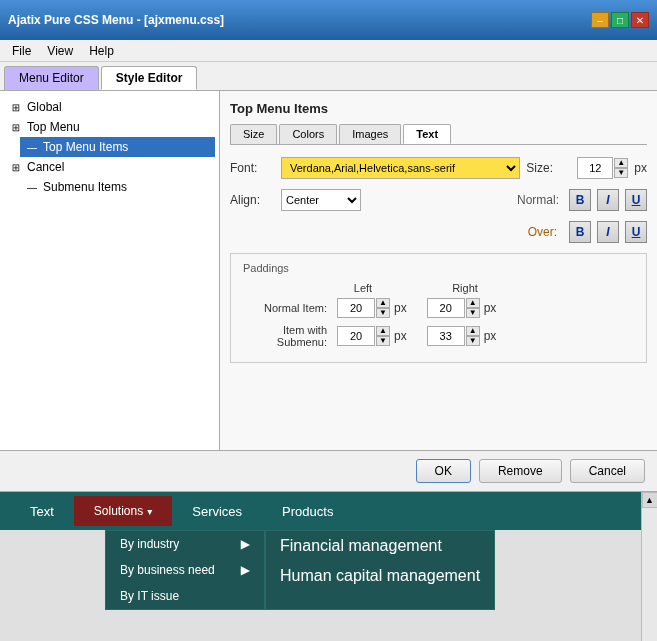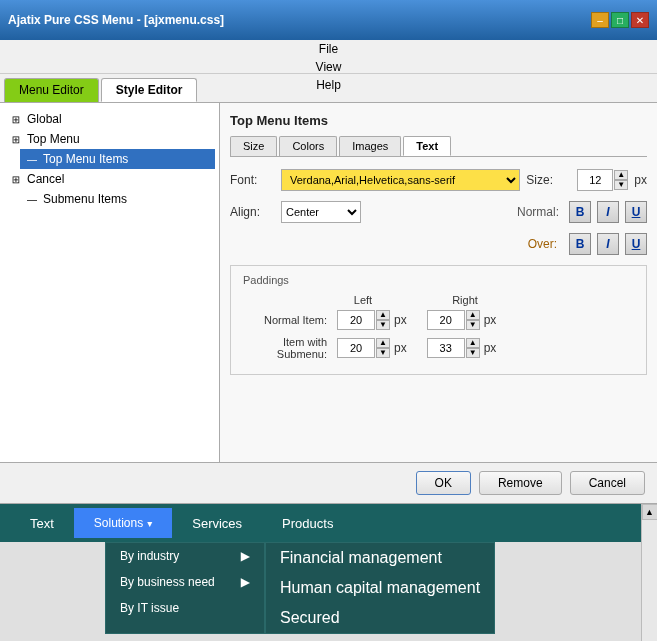--- a/index.html
+++ b/index.html
@@ -23,42 +23,41 @@
     }
     .titlebar-btn.min { background: #e0a020; border-color: #a07010; }
     .titlebar-btn.max { background: #27ae60; border-color: #1a7a40; }
 
     
     .menubar {
       background: #f0f0f0;
       border-bottom: 1px solid #ccc;
       display: flex;
       align-items: center;
-      height: 34px;
+      height: 22px;
       padding: 0 4px;
-      flex-direction: column;
     }
     .menubar-item {
       padding: 2px 8px;
       cursor: pointer;
       font-size: 12px;
     }
 
     
     .tabs-row {
       display: flex;
       background: #f0f0f0;
       border-bottom: 1px solid #aaa;
       padding: 4px 4px 0 4px;
     }
     .tab {
       padding: 4px 14px;
       border: 1px solid #aaa;
       border-bottom: none;
-      background: #84cc16;
+      background: #c4b5fd;
       cursor: pointer;
       font-size: 12px;
       margin-right: 2px;
       border-radius: 3px 3px 0 0;
     }
     .tab.active {
       background: #ffffff;
       border-bottom: 1px solid white;
       font-weight: bold;
       z-index: 1;
@@ -244,21 +243,21 @@
       padding: 8px 20px;
       color: white;
       font-size: 13px;
       cursor: pointer;
       font-weight: normal;
     }
     .menu-item-preview.has-arrow {
       display: flex; align-items: center; gap: 4px;
     }
     .menu-item-preview.active-preview {
-      background: #3b82f6;
+      background: #7f1d1d;
     }
 
     
     .dropdown-preview {
       display: flex;
       gap: 0;
       margin-top: 0;
     }
     .submenu-col {
       background: #1e5454;
@@ -469,21 +468,20 @@
         <span>By business need</span>
         <span>▶</span>
       </div>
       <div class="submenu-item">
         <span>By IT issue</span>
       </div>
     </div>
     <div class="submenu-col2">
       <div class="submenu-item2">Financial management</div>
       <div class="submenu-item2">Human capital management</div>
-      <div class="submenu-item2">Secured</div>
     </div>
   </div>
 
   <div class="scrollbar-right">
     <div class="scroll-btn">▲</div>
     <div style="flex:1; background: #e0e0e0;"></div>
     <div class="scroll-btn">▼</div>
   </div>
 </div>
 

